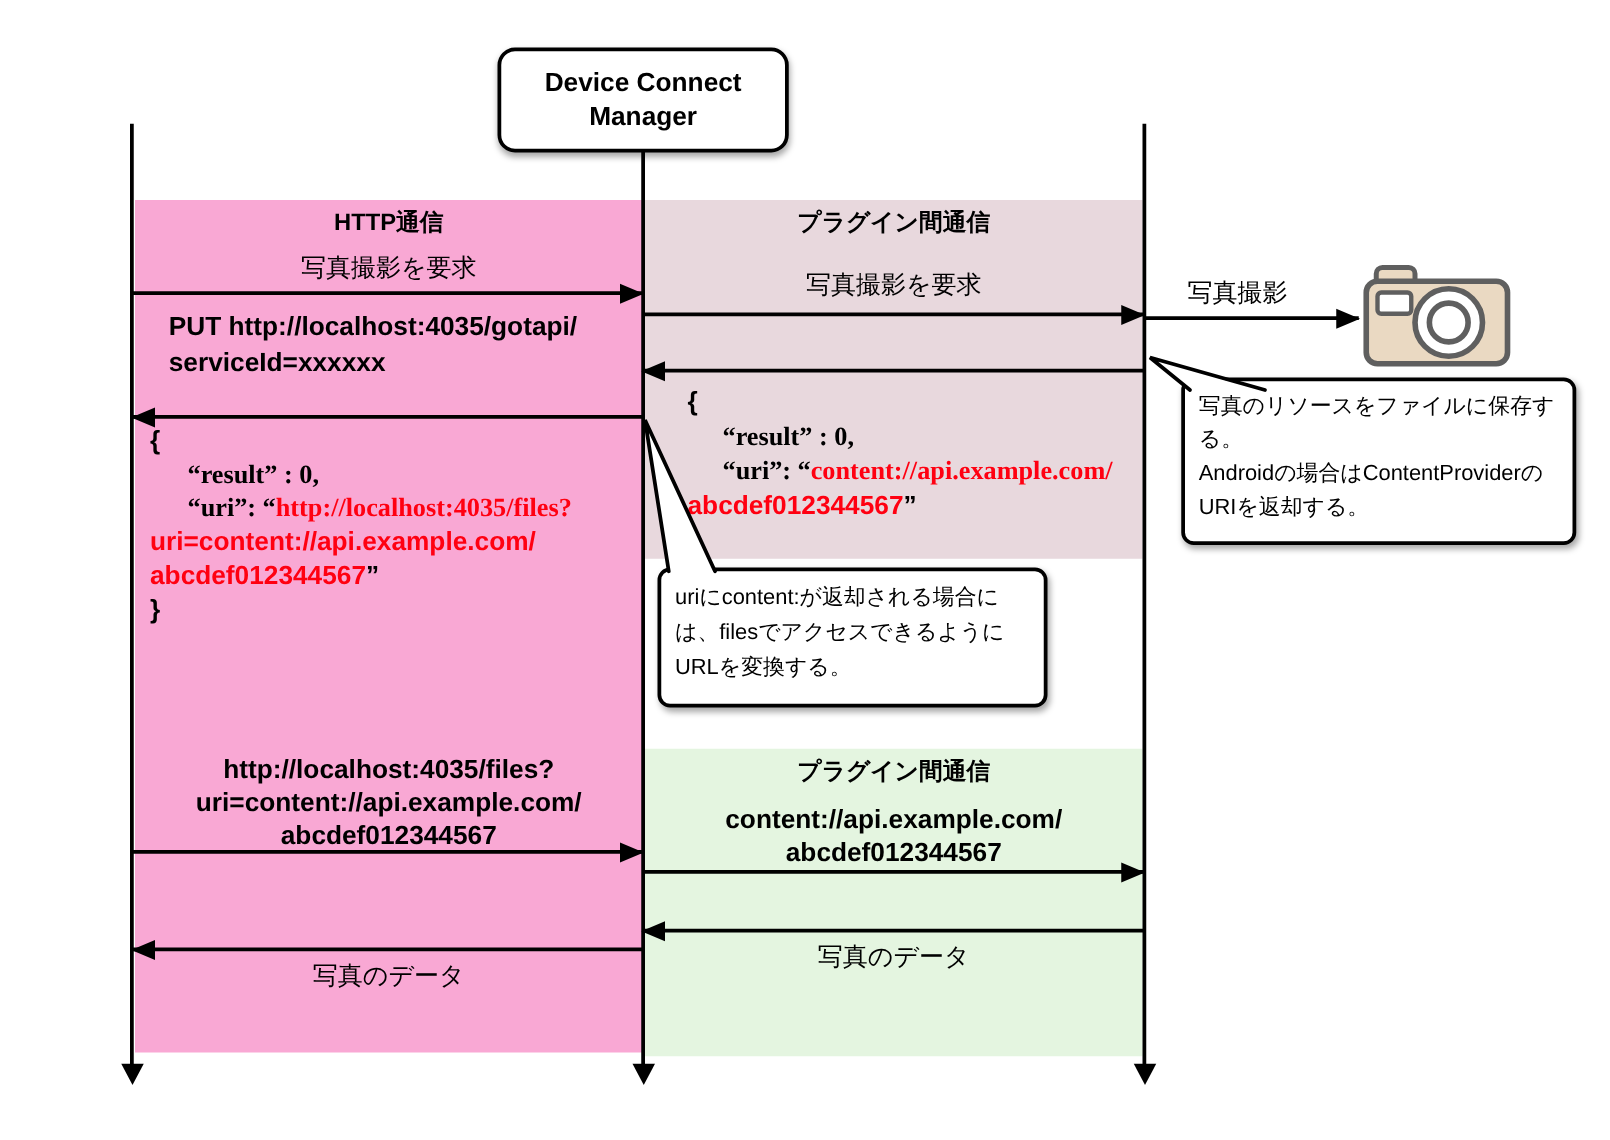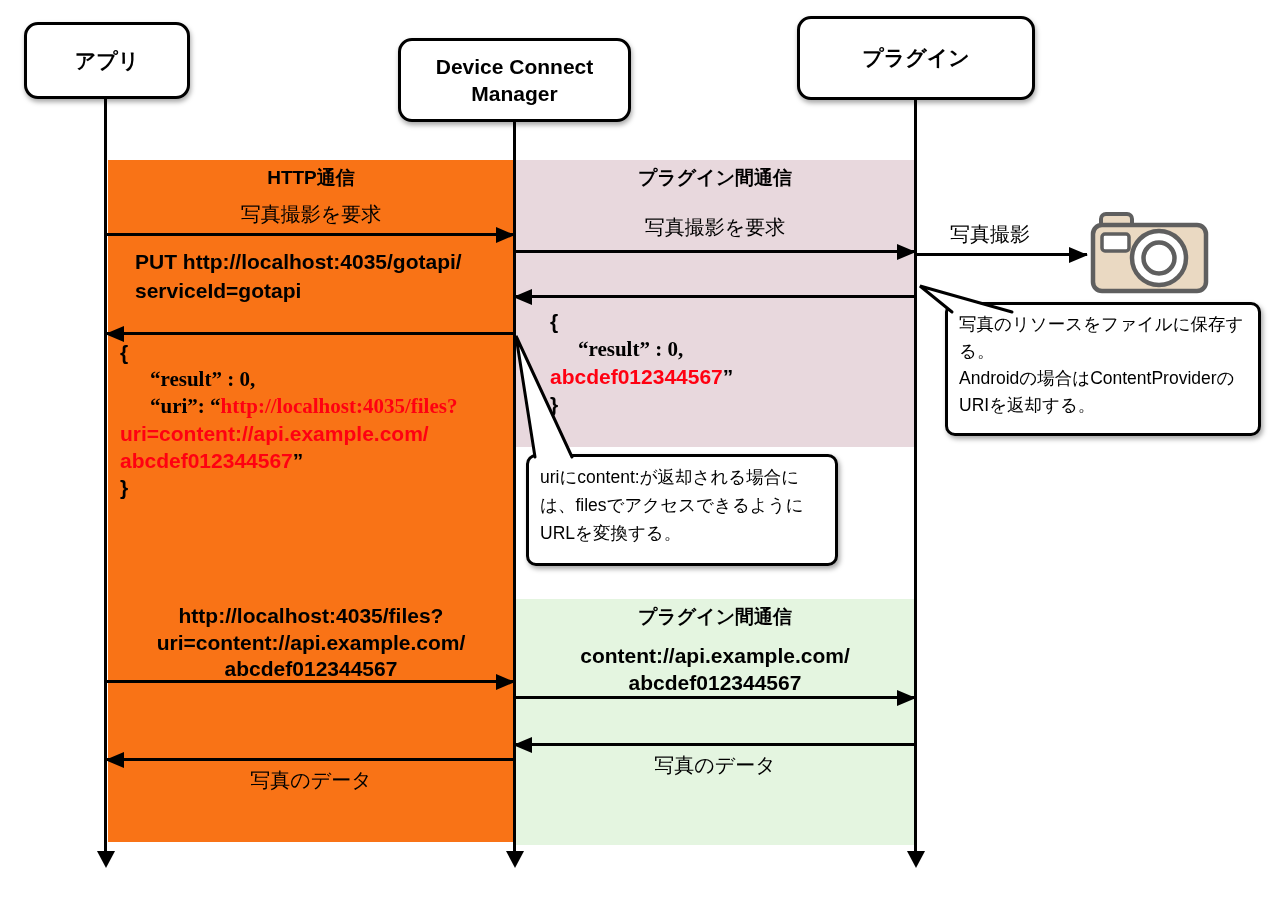--- a/index.html
+++ b/index.html
@@ -47,55 +47,49 @@
     font-size:17.5px; line-height:27px; box-sizing:border-box; padding:6px 11px;
     box-shadow:2px 3px 5px rgba(0,0,0,0.35);
   }
   svg.overlay { position:absolute; left:0; top:0; pointer-events:none; }
 </style>
 </head>
 <body>
 
 <div id="canvas">
 
-  <div class="region" style="left: 108px; top: 160px; width: 406px; height: 682px; background: #f97316;">
+  <div class="region" style="left: 108px; top: 160px; width: 406px; height: 682px; background: #f9a8d4;">
     <div class="region-title">HTTP通信</div>
   </div>
   <div class="region" style="left: 516px; top: 160px; width: 398px; height: 287px; background: rgb(232, 216, 221);">
     <div class="region-title">プラグイン間通信</div>
   </div>
   <div class="region" style="left: 516px; top: 599px; width: 398px; height: 246px; background: rgb(228, 245, 224);">
     <div class="region-title">プラグイン間通信</div>
   </div>
 
   <div class="lifeline" style="left:104px; top:99px; height:754px;"></div>
   <div class="lifeline-head" style="left:96.5px; top:851px;"></div>
   <div class="lifeline" style="left:513px; top:99px; height:754px;"></div>
   <div class="lifeline-head" style="left:505.5px; top:851px;"></div>
   <div class="lifeline" style="left:914px; top:99px; height:754px;"></div>
   <div class="lifeline-head" style="left:906.5px; top:851px;"></div>
 
-  <div class="actor-box" style="left:24px; top:22px; width:166px; height:77px;">
-    <span>アプリ</span>
-  </div>
   <div class="actor-box" style="left:398px; top:16px; width:233px; height:84px;margin-top:22px;">
     <span>Device Connect Manager</span>
-  </div>
-  <div class="actor-box" style="left:797px; top:16px; width:238px; height:84px;">
-    <span>プラグイン</span>
   </div>
 
   <div class="msg-label" style="left:108px; top:201px; width:406px;">写真撮影を要求</div>
   <div class="hline" style="left:106px; top:233px; width:408px;">
     <span class="head-r"></span>
   </div>
 
   <div class="code-block code" style="left:135px; top:248px;">
     <div class="ln" style="line-height:28.5px;">PUT http://localhost:4035/gotapi/</div>
-    <div class="ln" style="line-height:28.5px;">serviceId=gotapi</div>
+    <div class="ln" style="line-height:28.5px;">serviceId=xxxxxx</div>
   </div>
 
   <div class="hline" style="left:106px; top:332px; width:408px;">
     <span class="head-l"></span>
   </div>
 
   <div class="code-block code" style="left:120px; top:339px;">
     <div class="ln">{</div>
     <div class="ln indent">“result” : 0,</div>
     <div class="ln indent">
@@ -115,20 +109,23 @@
     <span class="head-r"></span>
   </div>
 
   <div class="hline" style="left:514px; top:295px; width:401px;">
     <span class="head-l"></span>
   </div>
 
   <div class="code-block code" style="left:550px; top:308px;">
     <div class="ln" style="line-height:27.5px;">{</div>
     <div class="ln indent" style="line-height:27.5px; padding-left:28px;">“result” : 0,</div>
+    <div class="ln indent" style="line-height:27.5px; padding-left:28px;">
+      <span>“uri”: “</span><span style="color: rgb(255, 0, 17);">content://api.example.com/</span>
+    </div>
     <div class="ln" style="line-height:27.5px;">
       <span style="color: rgb(255, 0, 17);">abcdef012344567</span><span>”</span>
     </div>
     <div class="ln" style="line-height:27.5px;">}</div>
   </div>
 
   <div class="msg-label" style="left:905px; top:221px; width:170px;">写真撮影</div>
   <div class="hline" style="left:915px; top:253px; width:172px;">
     <span class="head-r"></span>
   </div>

